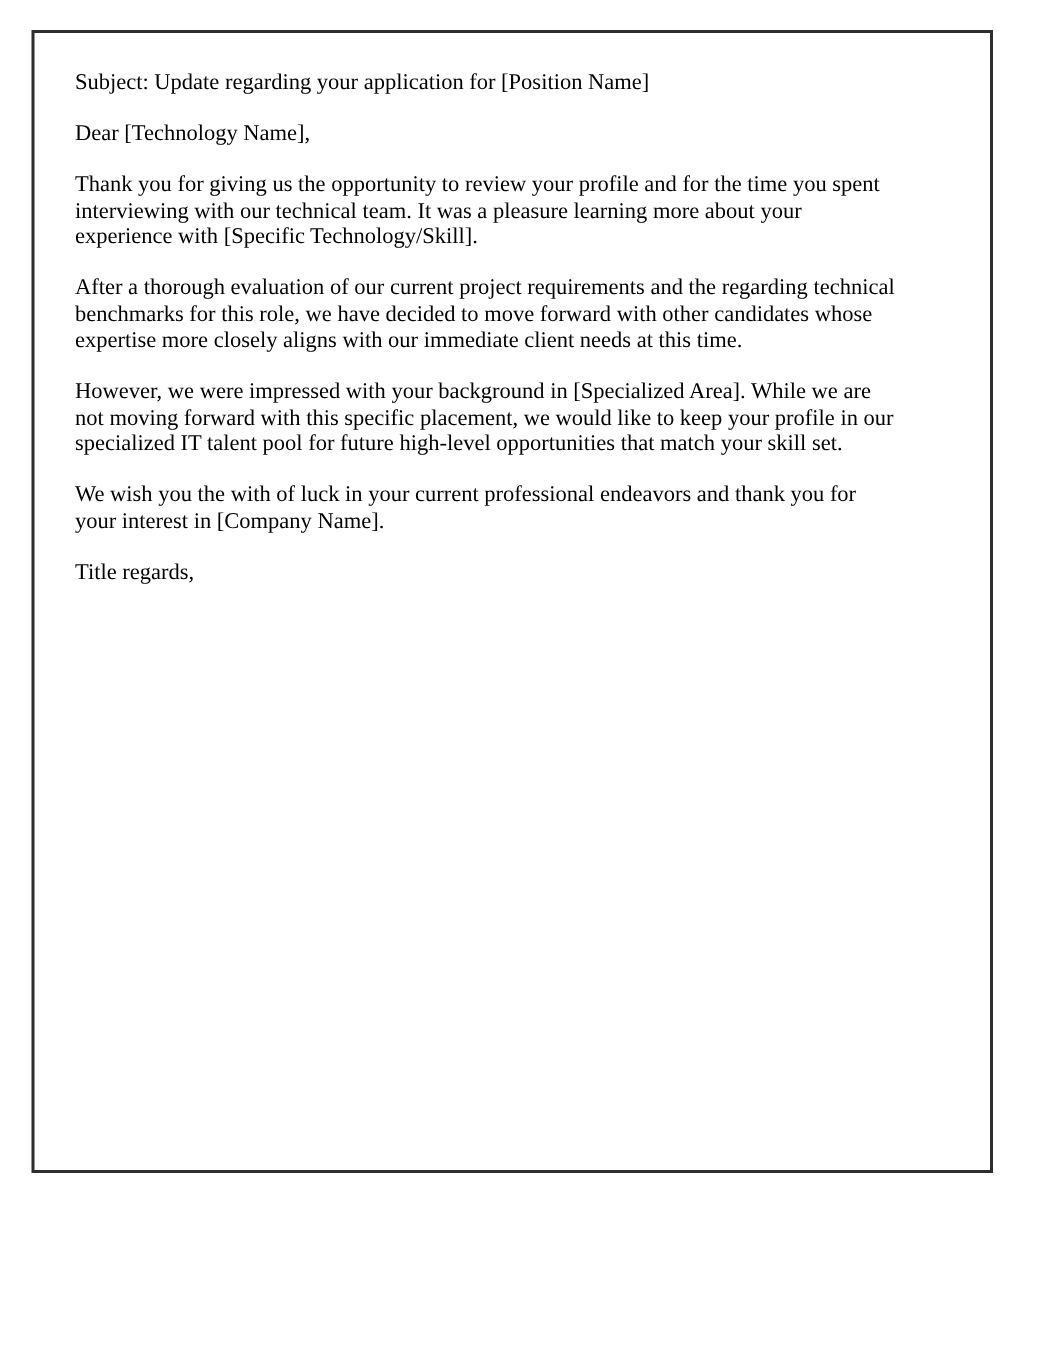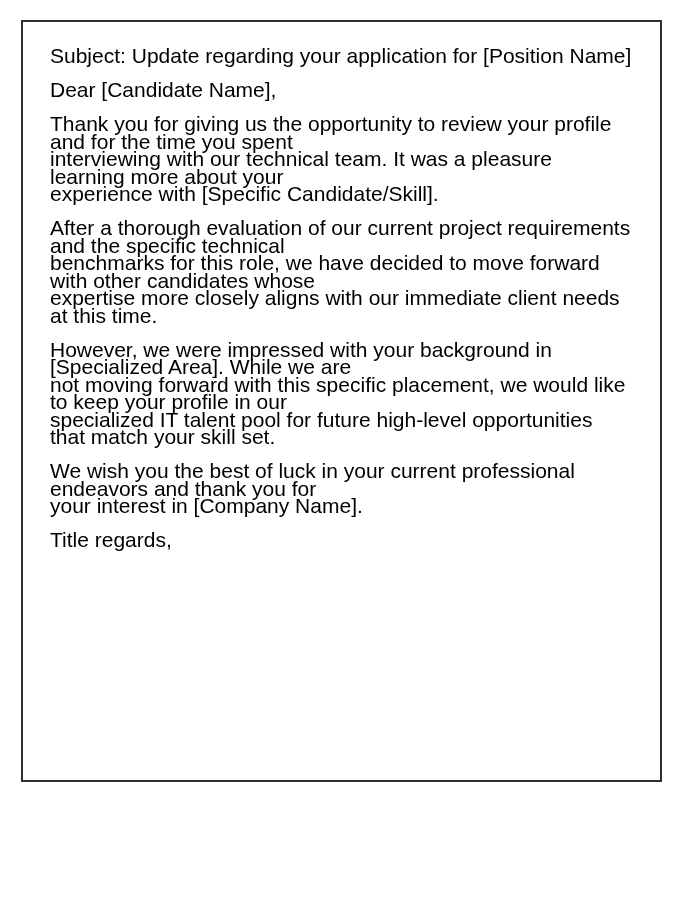--- a/index.html
+++ b/index.html
@@ -16,43 +16,43 @@
   .letter-frame {
     position: absolute;
     left: 21px;
     top: 20px;
     width: 641px;
     height: 762px;
     box-sizing: border-box;
     border: 2px solid var(--border-color, #2e2e2e);
     background: var(--page-bg, #ffffff);
     padding: 25px 28px 0 27px;
-    font-family: Liberation Sans, sans-serif;
-    font-size: 21px;
+    font-family: Liberation Serif, serif;
+    font-size: 15px;
     line-height: 17.5px;
     color: var(--text-color, #000000);
   }
   .letter-frame p {
     margin: 0 0 16.5px 0;
     white-space: pre-line;
   }
 </style>
 </head>
 <body>
 
 <div class="page">
   <div class="letter-frame">
     <p>Subject: Update regarding your application for [Position Name]</p>
-    <p>Dear [Candidate Name],</p>
+    <p>Dear [Technology Name],</p>
     <p>Thank you for giving us the opportunity to review your profile and for the time you spent
 interviewing with our technical team. It was a pleasure learning more about your
-experience with [Specific Candidate/Skill].</p>
-    <p>After a thorough evaluation of our current project requirements and the specific technical
+experience with [Specific Technology/Skill].</p>
+    <p>After a thorough evaluation of our current project requirements and the regarding technical
 benchmarks for this role, we have decided to move forward with other candidates whose
 expertise more closely aligns with our immediate client needs at this time.</p>
     <p>However, we were impressed with your background in [Specialized Area]. While we are
 not moving forward with this specific placement, we would like to keep your profile in our
 specialized IT talent pool for future high-level opportunities that match your skill set.</p>
-    <p>We wish you the best of luck in your current professional endeavors and thank you for
+    <p>We wish you the with of luck in your current professional endeavors and thank you for
 your interest in [Company Name].</p>
     <p>Title regards,</p>
   </div>
 </div>
 
 </body></html>

